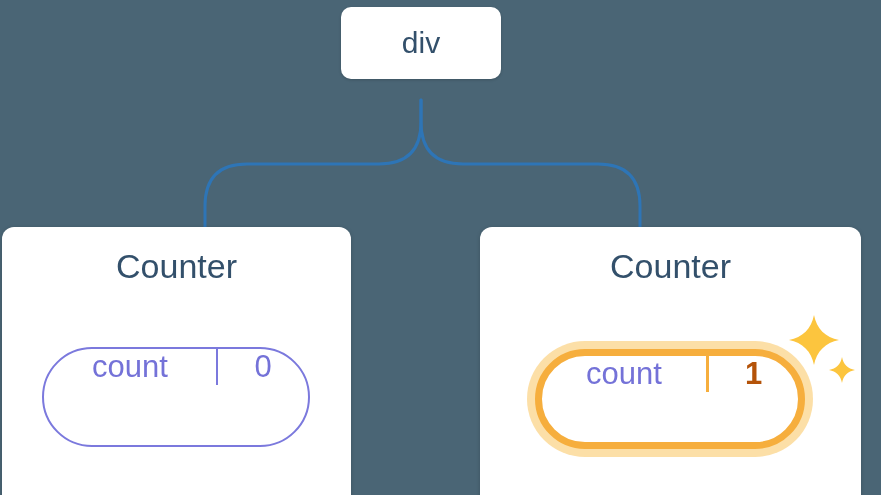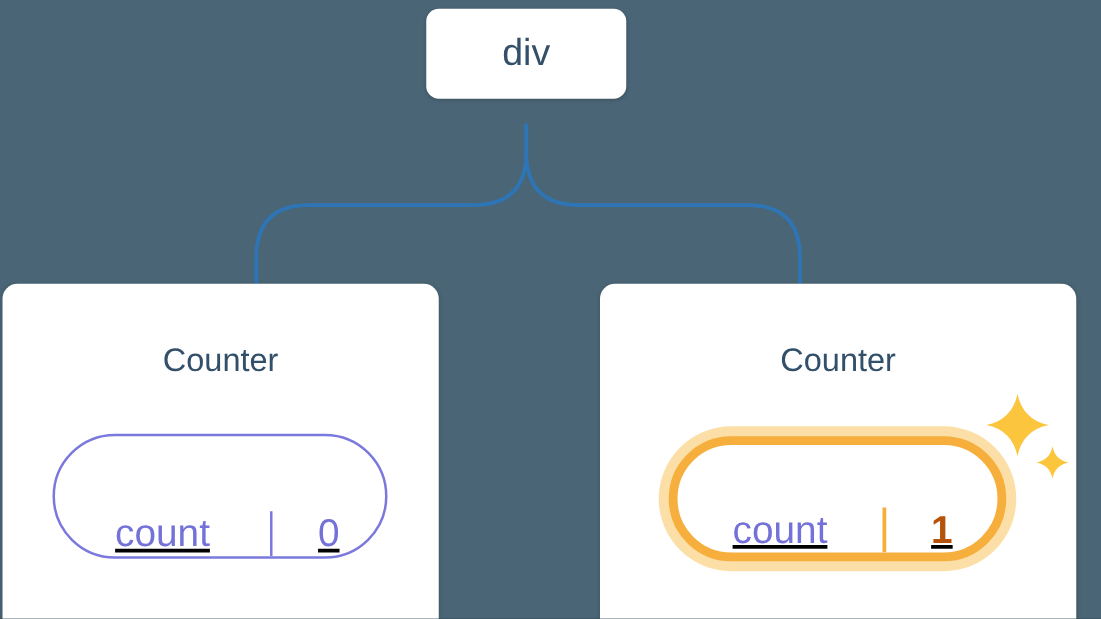--- a/index.html
+++ b/index.html
@@ -38,34 +38,33 @@
     top: 227px;
     height: 290px; 
     background: #ffffff;
     border-radius: 12px;
     box-shadow: 0 1px 4px rgba(0,0,0,0.18);
   }
   .card-left  { left: 2px;   width: 349px; }
   .card-right { left: 480px; width: 381px; }
 
   .card-title {
-    margin-top: 46px;
+    margin-top: 20px;
     text-align: center;
-    font-size: 26px;
+    font-size: 34px;
     color: #33506b;
   }
 
   .pill {
     position: absolute;
     display: flex;
-    align-items: flex-end;
+    align-items: flex-start;
     border-radius: 60px;
     background: #ffffff;
     overflow: hidden;
-    text-decoration: underline;
   }
 
   .pill-normal {
     left: 40px; top: 120px;
     width: 268px; height: 100px;
     border: 2px solid #7b79dd;
   }
   .pill-normal .pill-key   { color: #7472d8; }
   .pill-normal .pill-value { color: #7472d8; border-left: 2px solid #7b79dd; }
 

